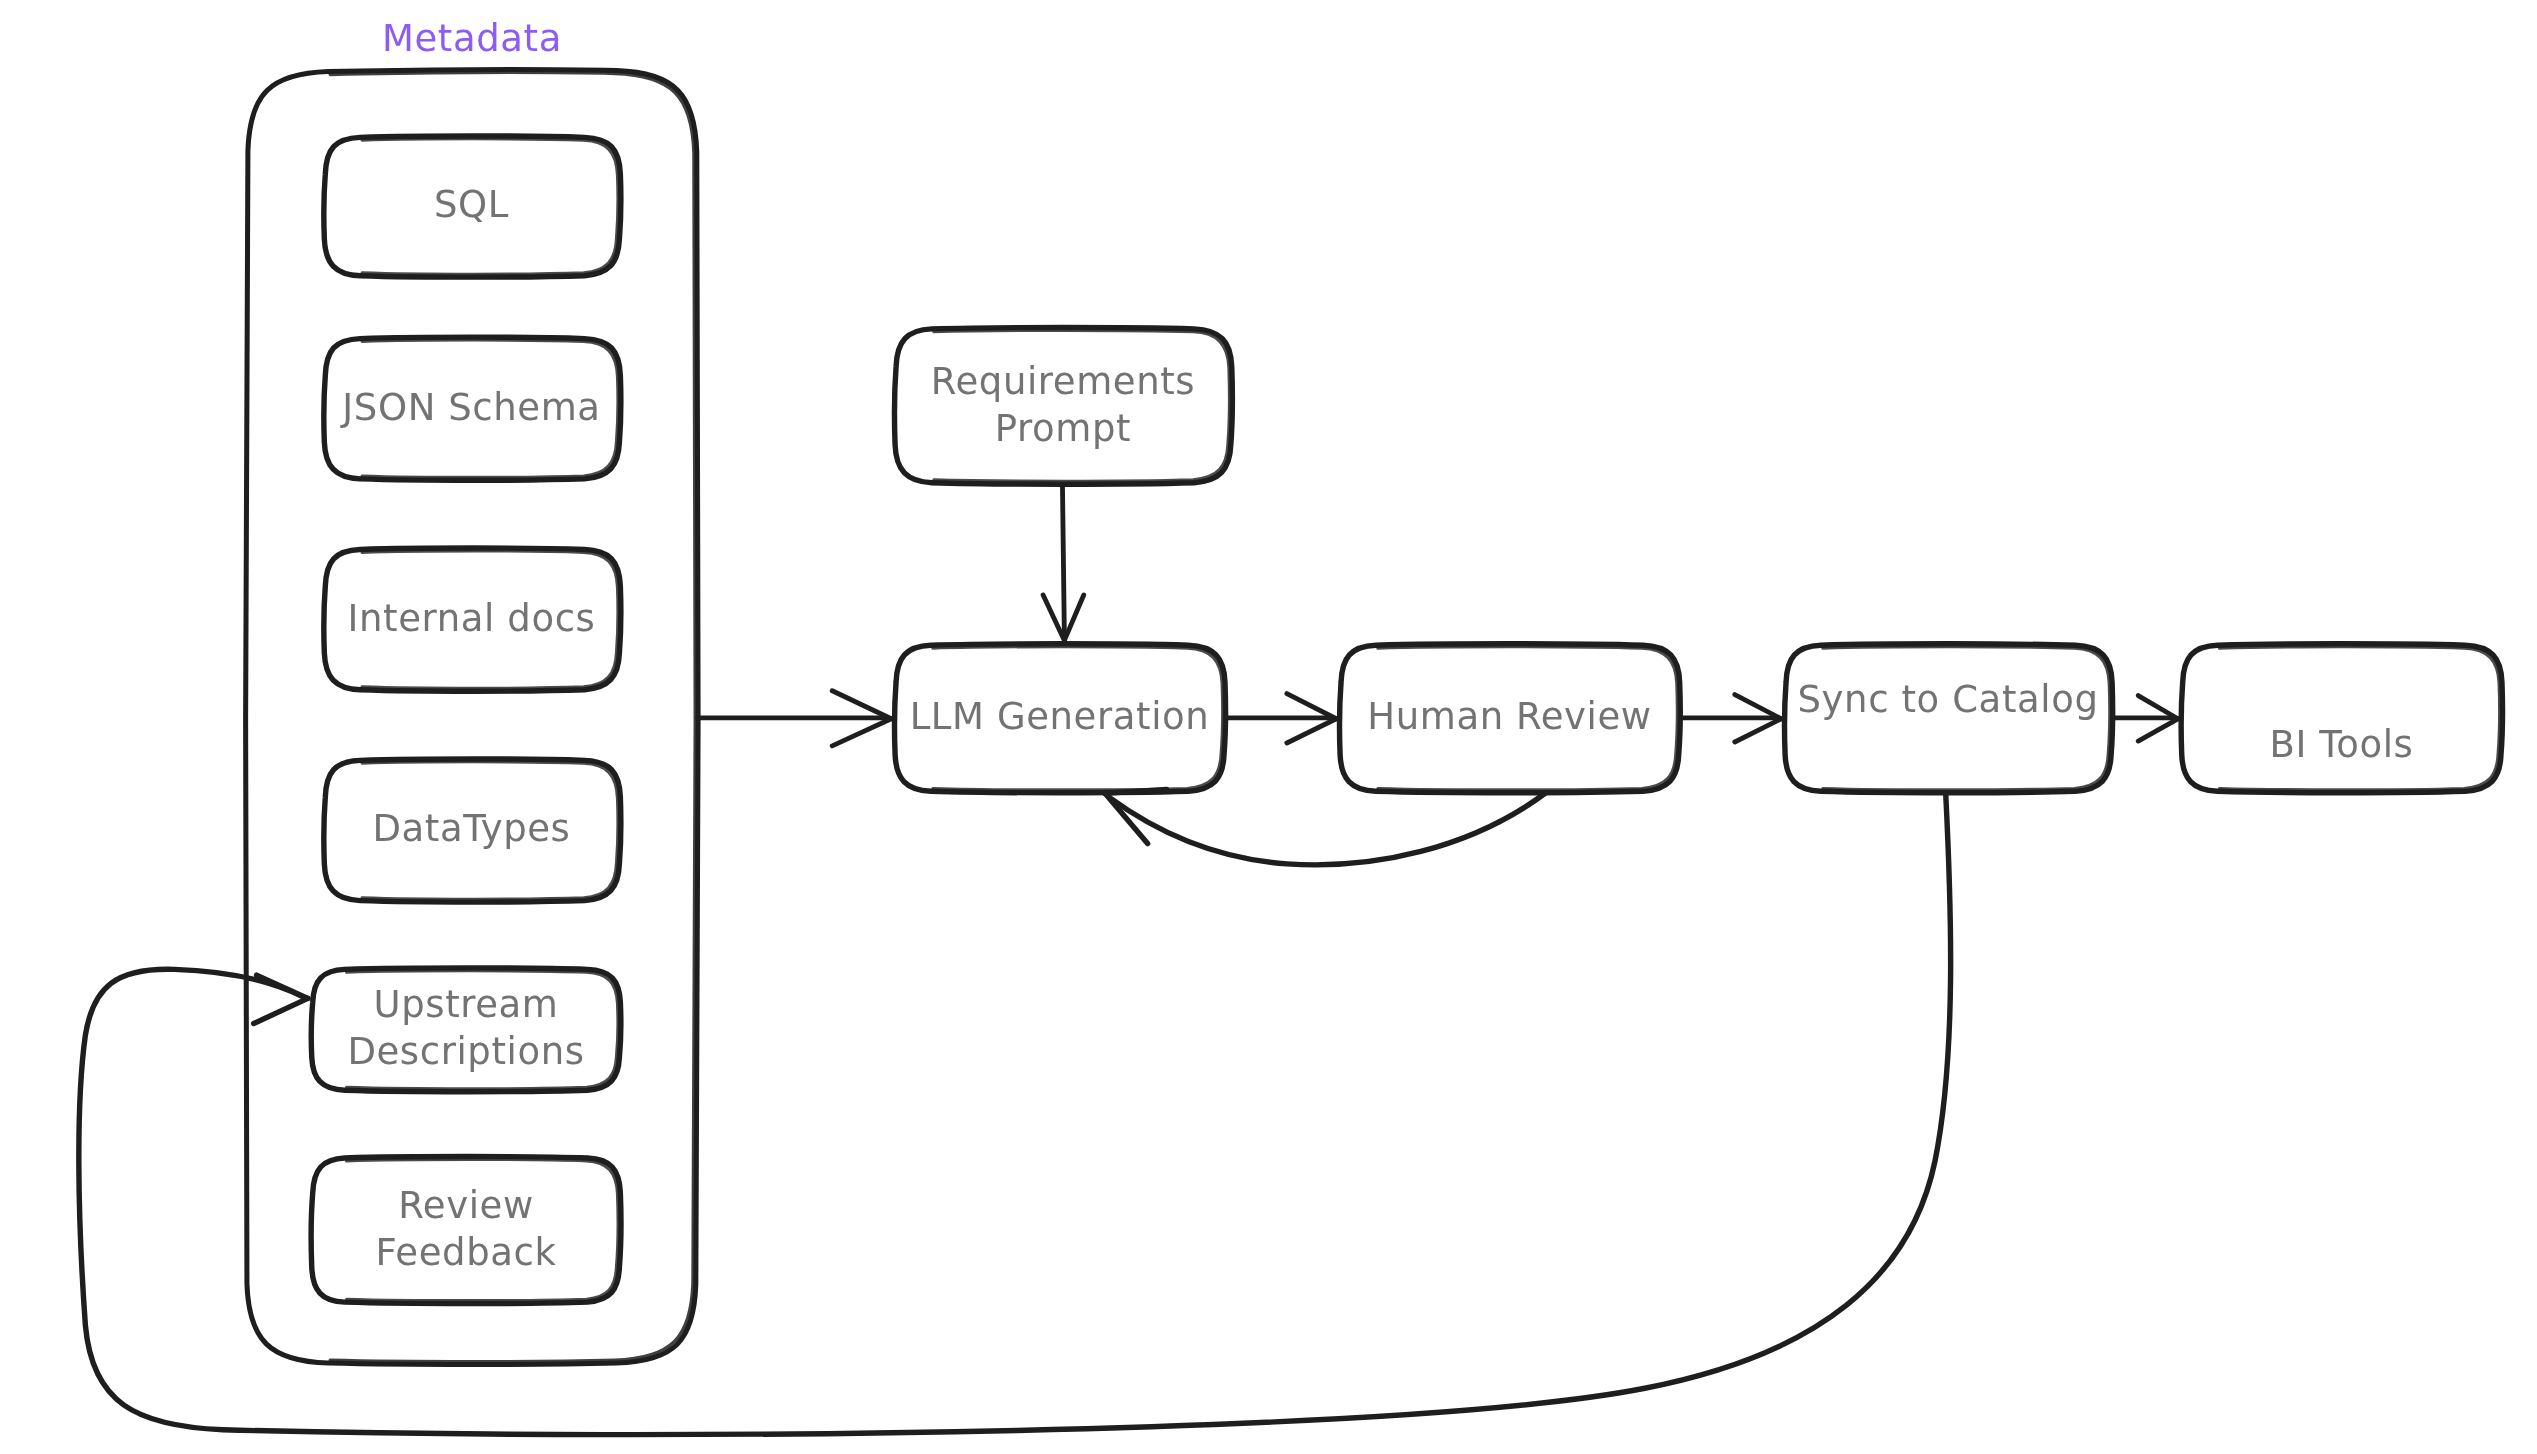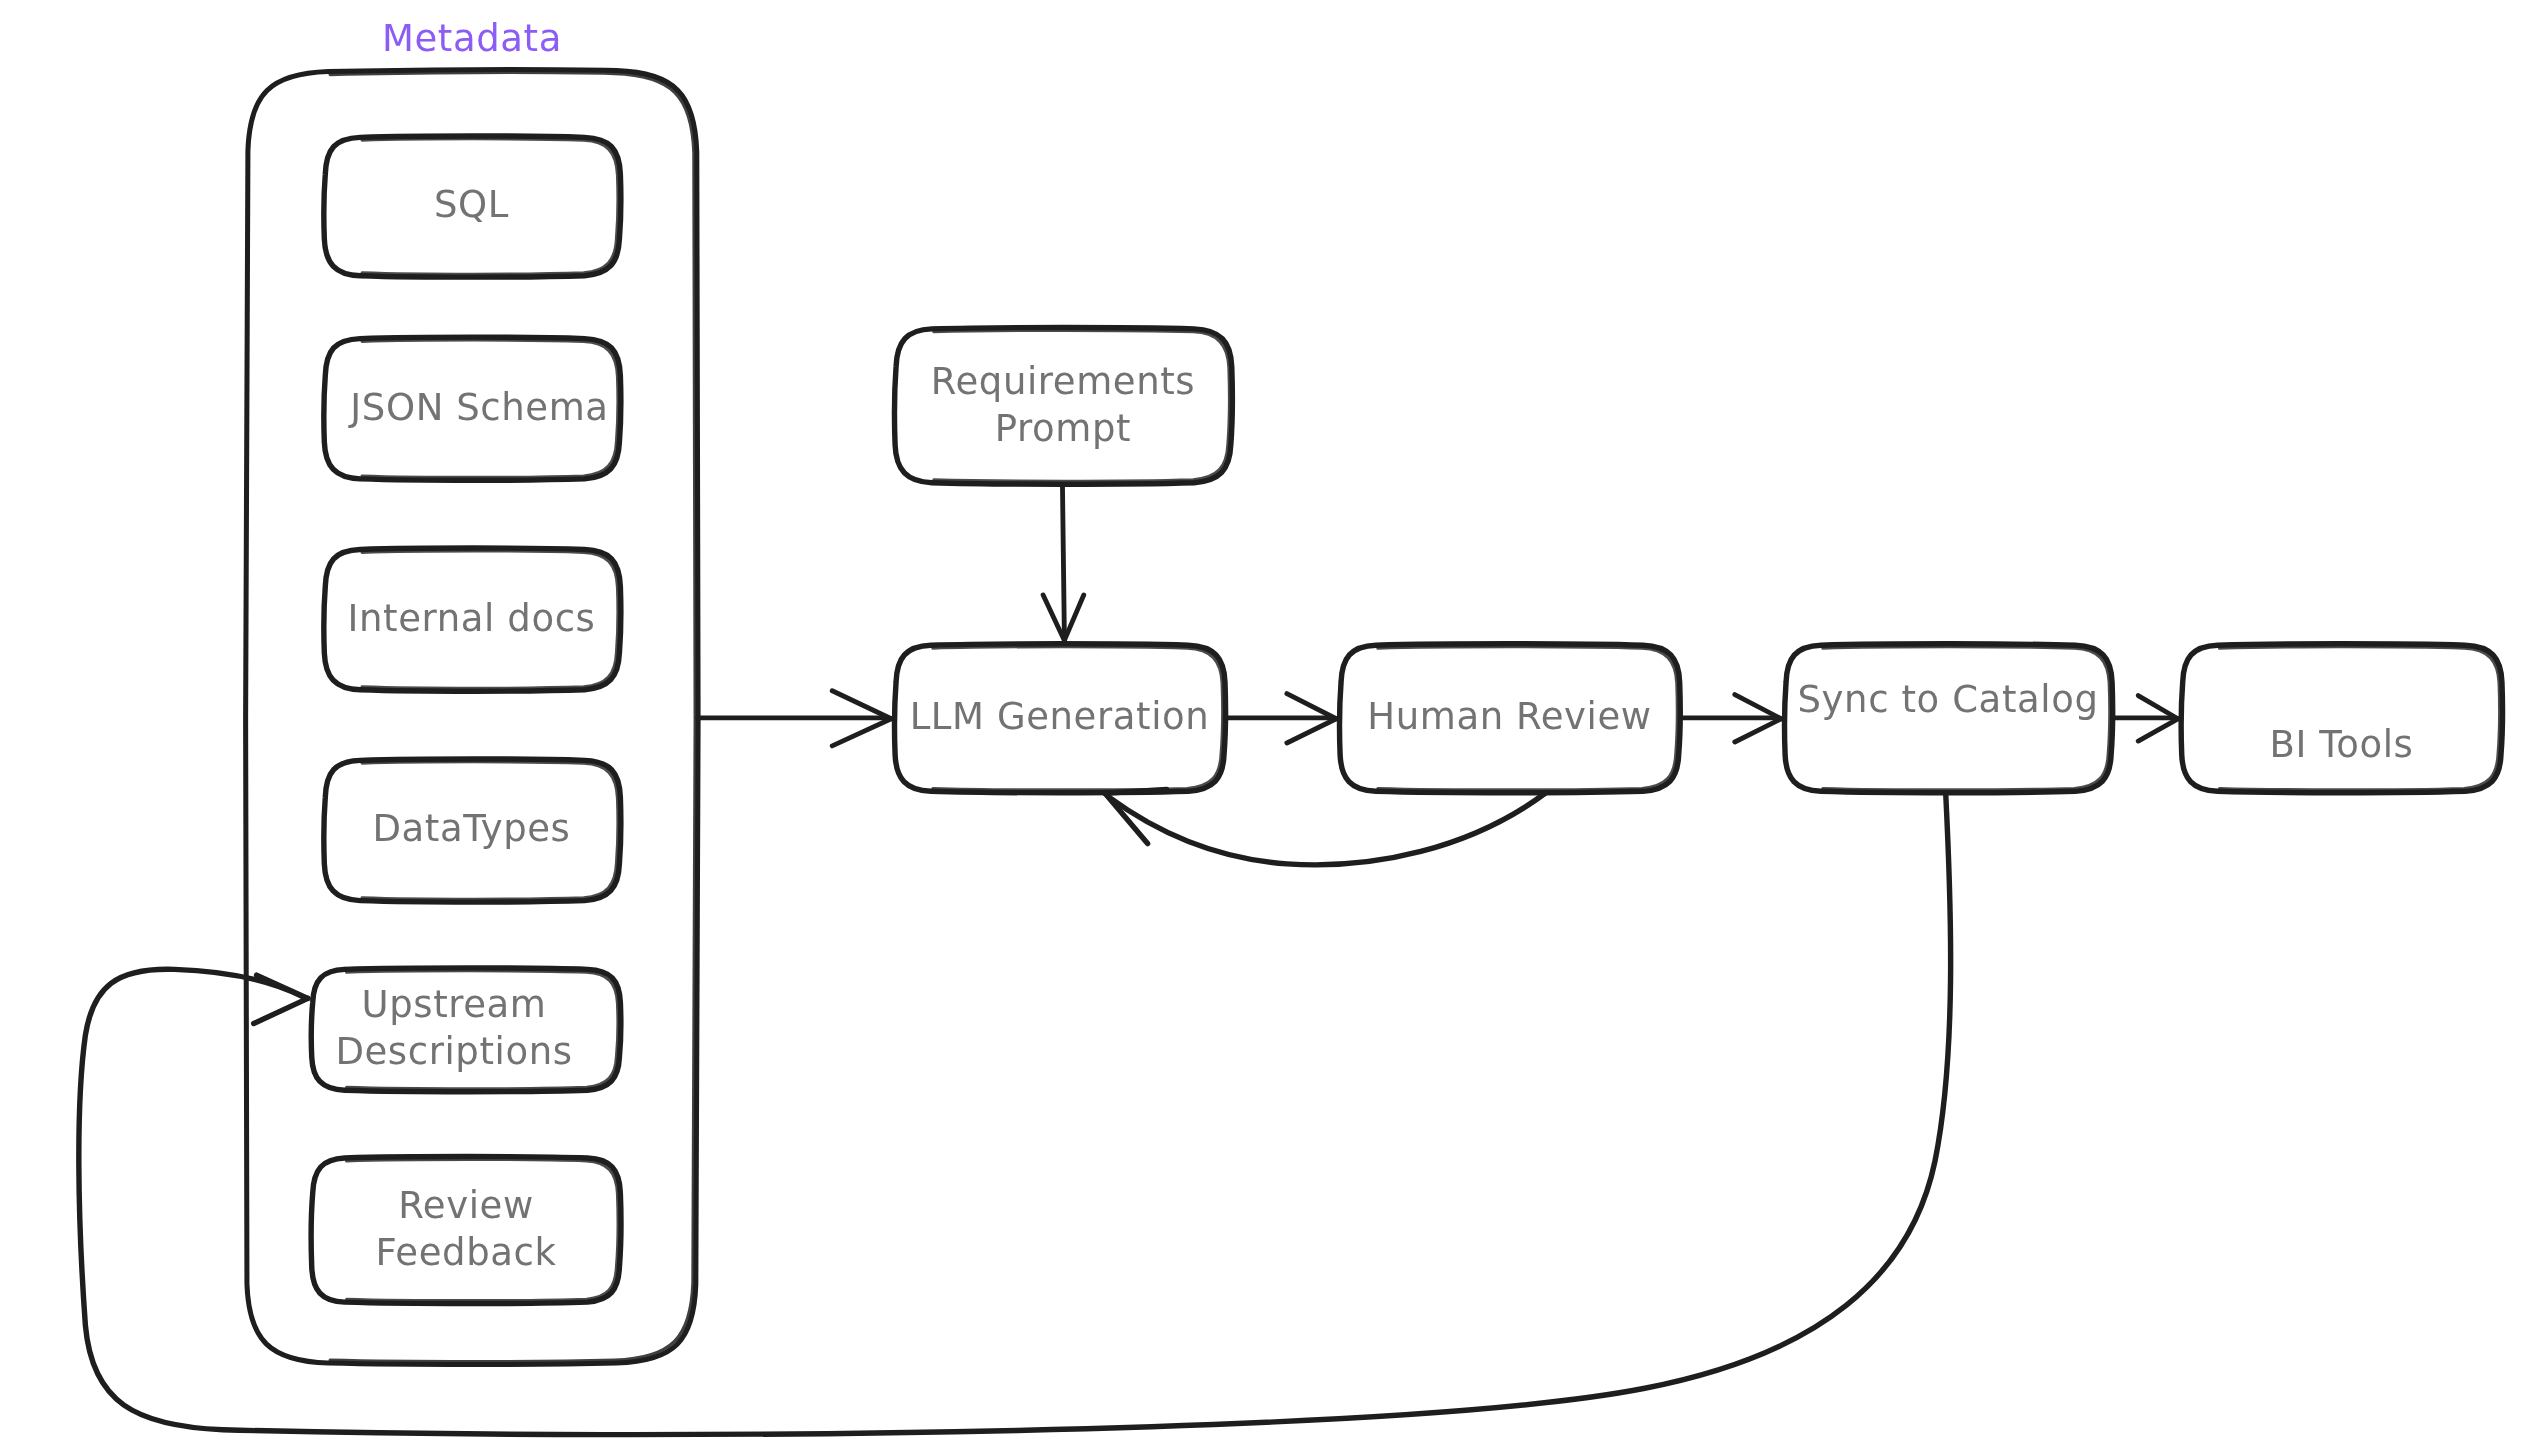--- a/index.html
+++ b/index.html
@@ -189,27 +189,27 @@
       <path class="stroke" stroke-width="5.6" d="M 265,1008 L 318,1032"></path>
       <path class="stroke" stroke-width="5.6" d="M 262,1058 L 318,1032"></path>
     </g>
 
   </svg>
 
   <div class="group-title" style="left:247px; top:17.4px; width:450px;">Metadata</div>
 
   <div class="node-label" style="left:324px; top:135px; width:295px; height:141px;">SQL</div>
 
-  <div class="node-label" style="left:332px; top:337px; width:295px; height:143px;">JSON Schema</div>
+  <div class="node-label" style="left:324px; top:337px; width:295px; height:143px;">JSON Schema</div>
 
   <div class="node-label" style="left:324px; top:548px; width:295px; height:143px;">Internal docs</div>
 
   <div class="node-label" style="left:324px; top:758px; width:295px; height:143px;">DataTypes</div>
 
-  <div class="node-label" style="left:300px; top:967px; width:308px; height:124px;">Upstream
+  <div class="node-label" style="left:312px; top:967px; width:308px; height:124px;">Upstream
 Descriptions</div>
 
   <div class="node-label" style="left:312px; top:1156px; width:308px; height:147px;">Review
 Feedback</div>
 
   <div class="node-label" style="left:895px; top:327px; width:336px; height:157px;">Requirements
 Prompt</div>
 
   <div class="node-label" style="left:895px; top:643px; width:329px; height:149px;">LLM Generation</div>
 

